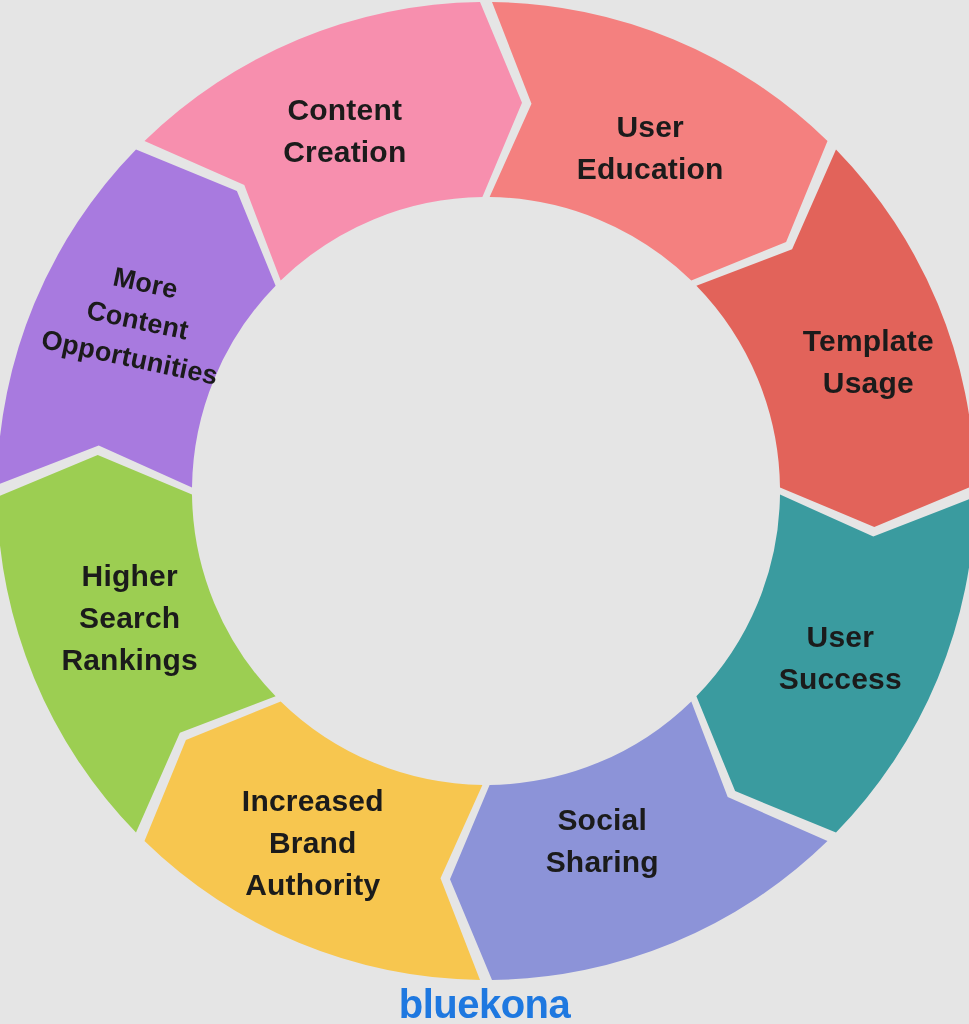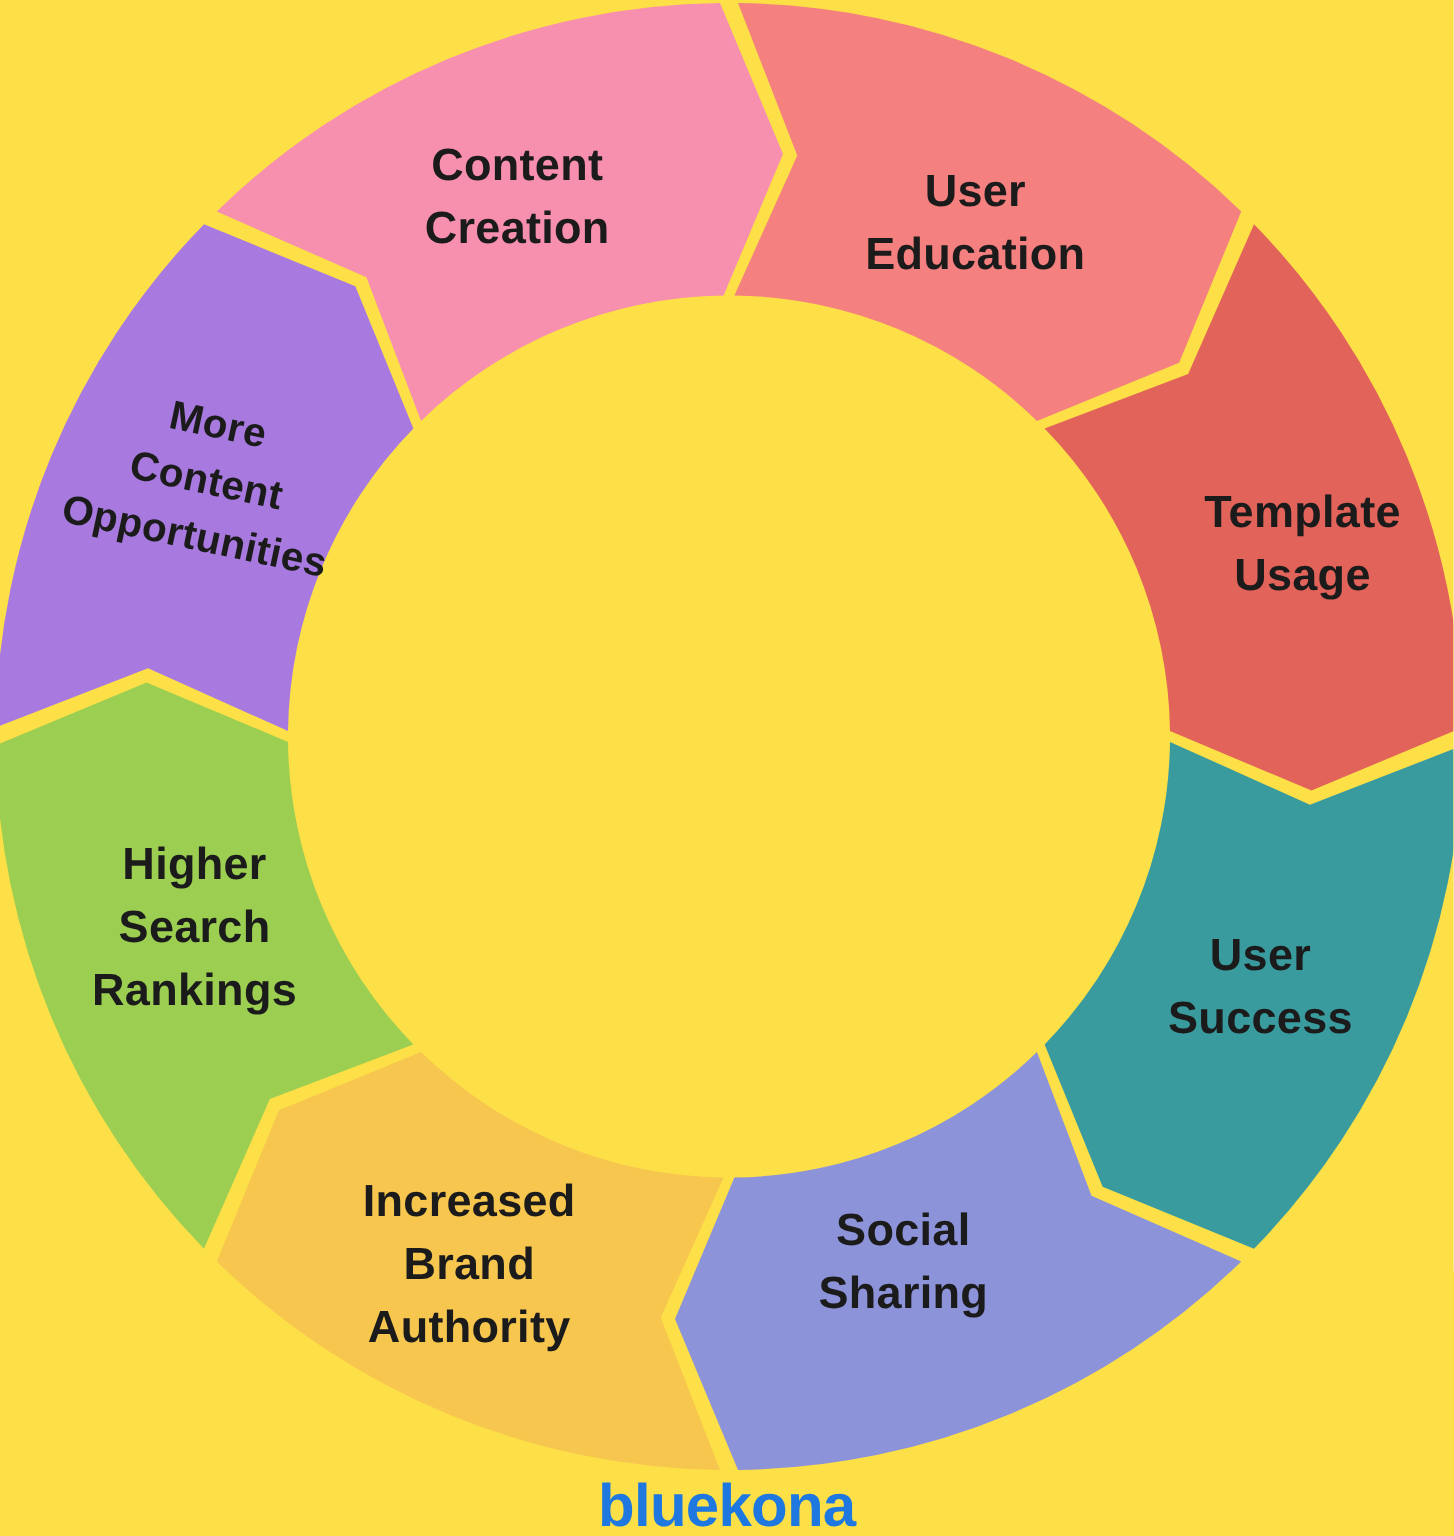--- a/index.html
+++ b/index.html
@@ -36,21 +36,21 @@
     font-family: "Liberation Sans", sans-serif;
     font-weight: 700;
     font-size: 40px;
     letter-spacing: -0.5px;
     line-height: 44px;
   }
 </style>
 </head>
 <body>
 
-<div id="stage" style="background: #fde047;">
+<div id="stage" style="background: #e5e5e5;">
   <svg id="cycle-svg" width="969" height="1024" viewBox="0 0 969 1024">
       <path d="M 144.5 141.0 A 489 489 0 0 1 480.0 2.0 L 522.0 102.7 L 482.4 197.0 A 294 294 0 0 0 280.7 280.6 L 244.3 184.9 Z" fill="#F78FAE"></path>
       <text class="seg-label" text-anchor="middle" fill="#1B1B1B" font-size="30"><tspan x="344.8" y="120.2">Content</tspan><tspan x="344.8" y="162.2">Creation</tspan></text>
       <path d="M 492.0 2.0 A 489 489 0 0 1 827.5 141.0 L 786.1 241.9 L 691.3 280.6 A 294 294 0 0 0 489.6 197.0 L 531.5 103.7 Z" fill="#F4807F"></path>
       <text class="seg-label" text-anchor="middle" fill="#1B1B1B" font-size="30"><tspan x="650.2" y="137.2">User</tspan><tspan x="650.2" y="179.2">Education</tspan></text>
       <path d="M 836.0 149.5 A 489 489 0 0 1 975.0 485.0 L 874.3 527.0 L 780.0 487.4 A 294 294 0 0 0 696.4 285.7 L 792.1 249.3 Z" fill="#E2635A"></path>
       <text class="seg-label" text-anchor="middle" fill="#1B1B1B" font-size="30"><tspan x="868.3" y="351.3">Template</tspan><tspan x="868.3" y="393.3">Usage</tspan></text>
       <path d="M 975.0 497.0 A 489 489 0 0 1 836.0 832.5 L 735.1 791.1 L 696.4 696.3 A 294 294 0 0 0 780.0 494.6 L 873.3 536.5 Z" fill="#3A9B9F"></path>
       <text class="seg-label" text-anchor="middle" fill="#1B1B1B" font-size="30"><tspan x="840.3" y="646.7">User</tspan><tspan x="840.3" y="688.7">Success</tspan></text>
       <path d="M 827.5 841.0 A 489 489 0 0 1 492.0 980.0 L 450.0 879.3 L 489.6 785.0 A 294 294 0 0 0 691.3 701.4 L 727.7 797.1 Z" fill="#8C93D8"></path>

